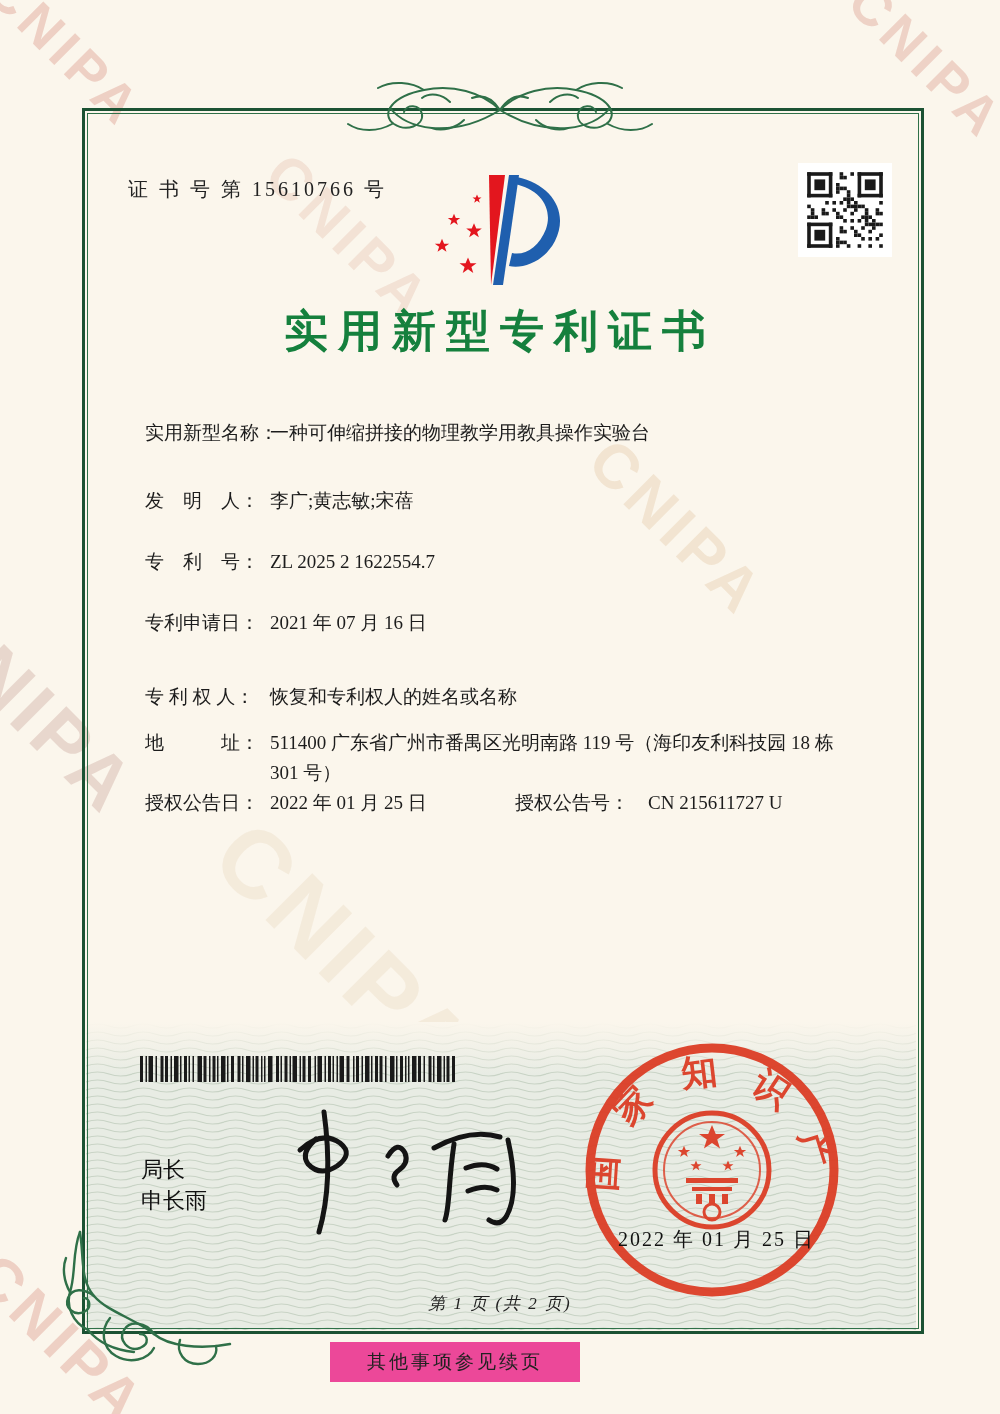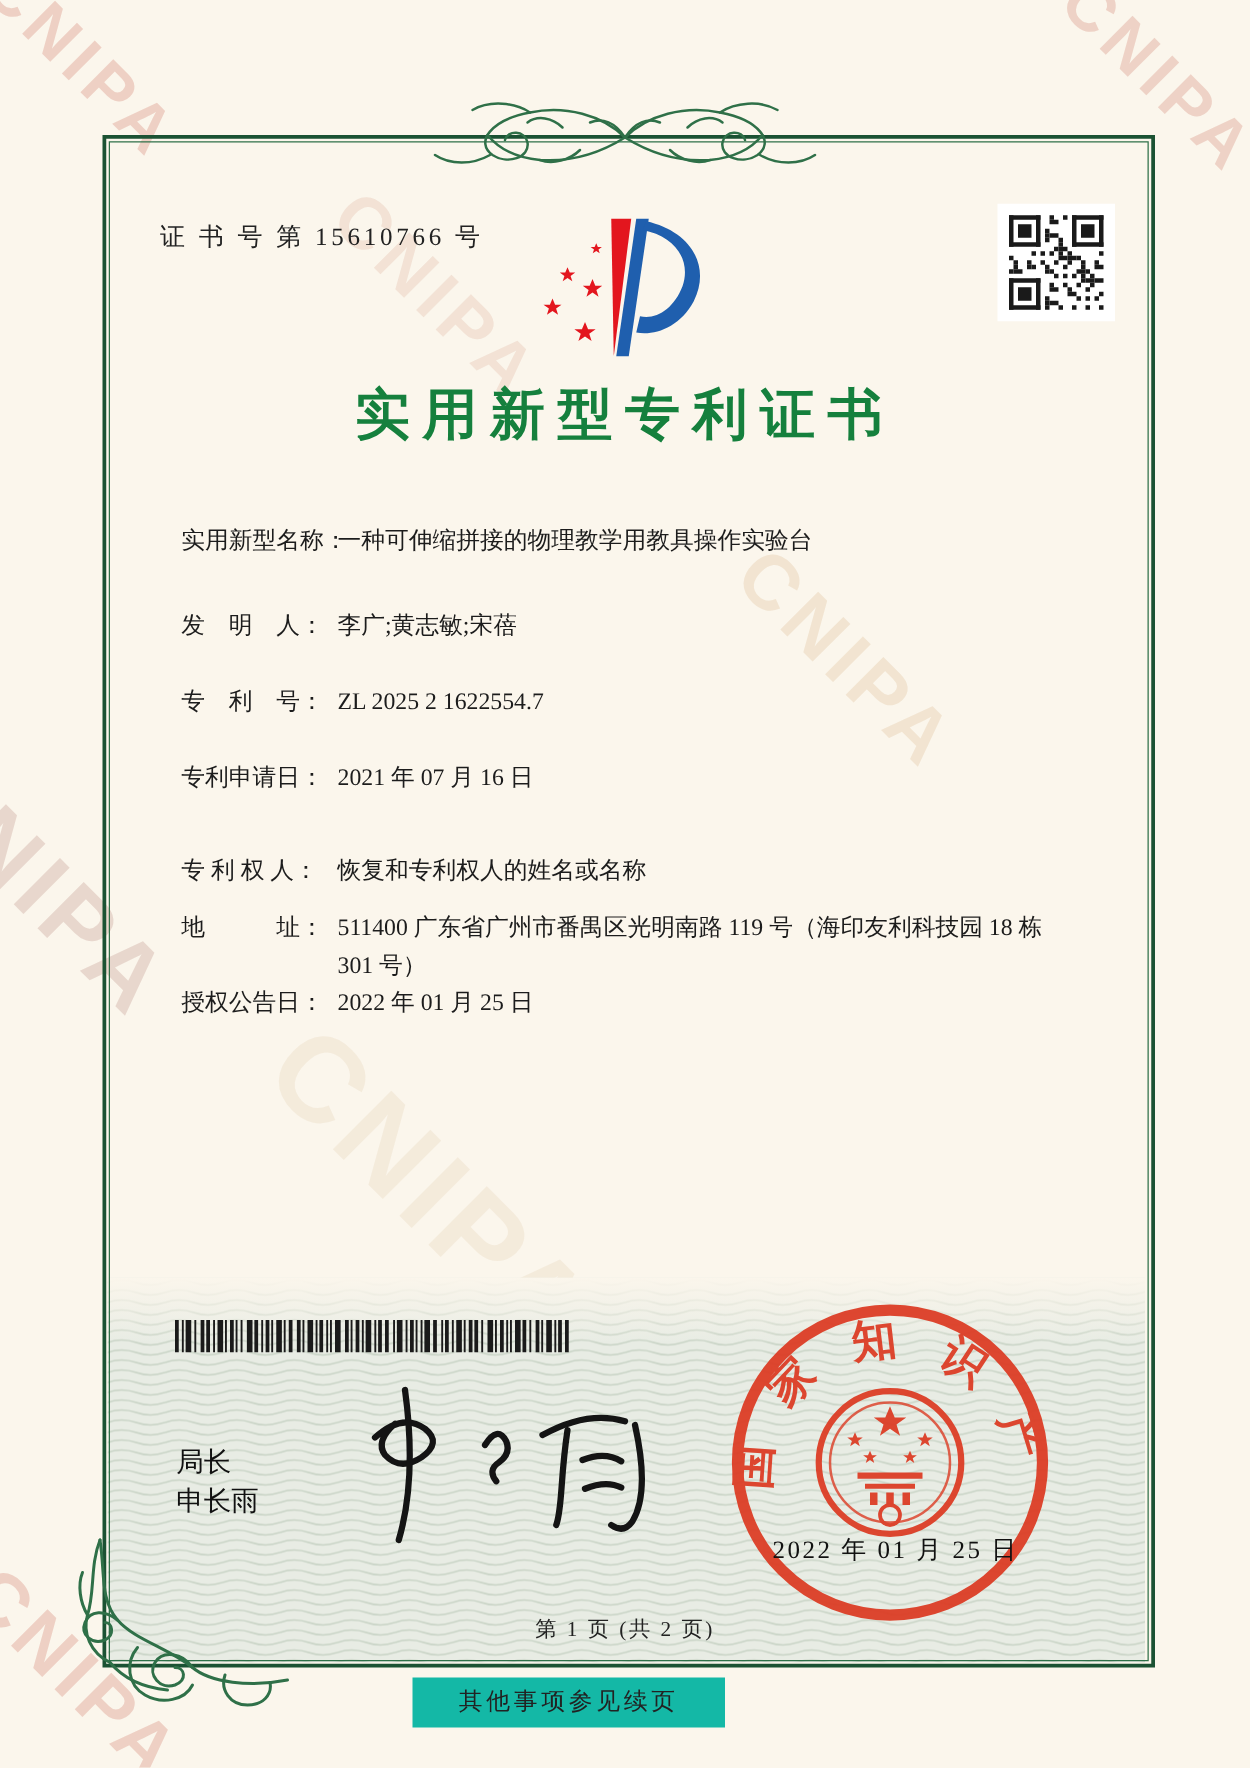--- a/index.html
+++ b/index.html
@@ -48,23 +48,23 @@
   
   .signer-title{position:absolute;left:141px;top:1143px;font-size:22px;font-family:"Liberation Sans","DejaVu Sans",sans-serif;color:#111;margin-top:12px;}
   .signer-name{position:absolute;left:141px;top:1186px;font-size:22px;font-family:"Liberation Sans","DejaVu Sans",sans-serif;color:#111;}
   .signature{position:absolute;left:272px;top:1098px;}
   
   .seal{position:absolute;left:580px;top:1038px;}
   .seal-date{
     position:absolute;left:618px;top:1226px;font-size:20px;color:#111;
     letter-spacing:2px;white-space:nowrap;
   }
-  .page-info{position:absolute;left:0;top:1292px;width:1000px;text-align:center;font-size:17px;letter-spacing:2px;color:#222;}
+  .page-info{position:absolute;left:0;top:1292px;width:1000px;text-align:center;font-size:17px;letter-spacing:2px;color:#222;font-style:italic;}
   .footer-box{
-    position:absolute;left:330px;top:1342px;width:250px;height:40px;background:#14b8a6;
+    position:absolute;left:330px;top:1342px;width:250px;height:40px;background:#ec4899;
     text-align:center;line-height:40px;font-size:19px;letter-spacing:3px;color:#222;
   }
   .flourish-top{position:absolute;left:332px;top:74px;}
   .flourish-corner{position:absolute;left:50px;top:1222px;}
 </style>
 </head>
 <body>
 
 <div class="wm" style="left:18px;top:-42px;font-size:54px;color:rgba(219,152,138,0.40);">CNIPA</div>
 <div class="wm" style="left:300px;top:140px;font-size:58px;color:rgba(230,198,180,0.42);">CNIPA</div>
@@ -268,20 +268,24 @@
   <span class="flabel">专 利 权 人：</span>
   <span class="fvalue">恢复和专利权人的姓名或名称</span>
 </div>
 <div class="frow" style="top:728px;">
   <span class="flabel">地　　　址：</span>
   <span class="fvalue">511400 广东省广州市番禺区光明南路 119 号（海印友利科技园 18 栋 301 号）</span>
 </div>
 <div class="frow" style="top:788px;width:714px;">
   <span class="flabel">授权公告日：</span>
   <span class="fvalue">2022 年 01 月 25 日</span>
+  <span class="grant-right">
+    <span class="flabel">授权公告号：</span>
+    <span class="fvalue">CN 215611727 U</span>
+  </span>
 </div>
 
 <div class="paras">
 </div>
 
 <div class="barcode">
   <svg id="bc-svg" width="320" height="26" xmlns="http://www.w3.org/2000/svg">
       <rect x="0" y="0" width="3" height="26" fill="#1a1a1a"></rect>
       <rect x="5.5" y="0" width="1.5" height="26" fill="#1a1a1a"></rect>
       <rect x="8.5" y="0" width="4.5" height="26" fill="#1a1a1a"></rect>

